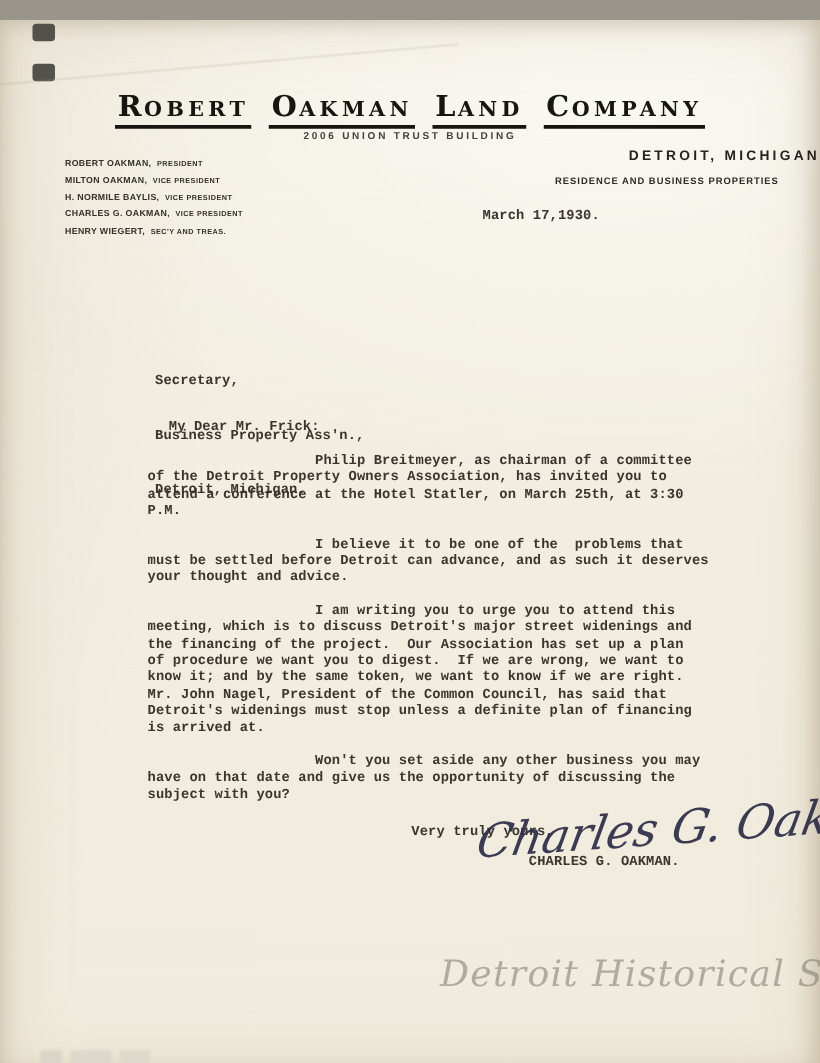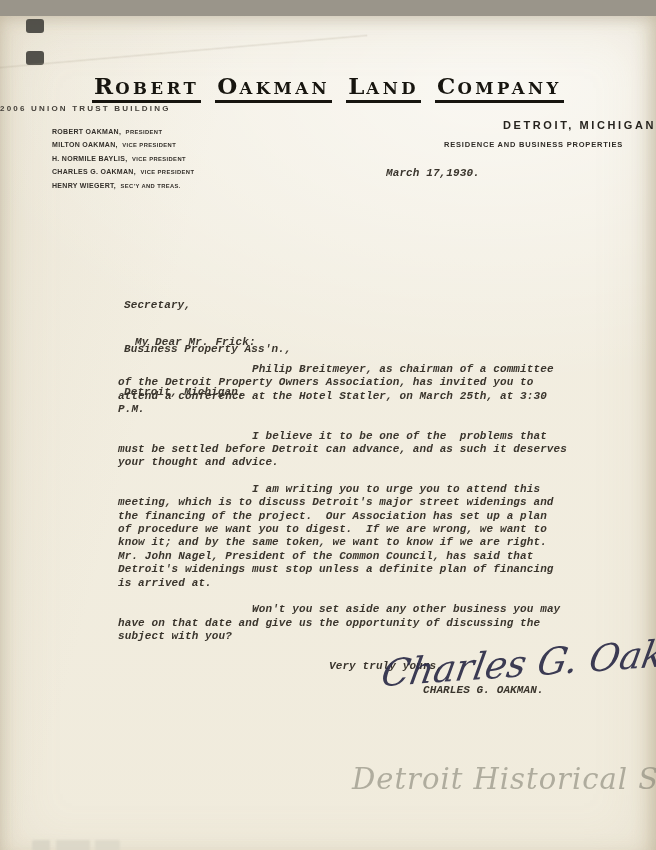--- a/index.html
+++ b/index.html
@@ -13,42 +13,42 @@
     box-shadow:
       inset 0 0 60px rgba(180,165,130,.22),
       inset -6px 0 18px rgba(175,160,125,.28),
       inset 0 -9px 22px rgba(175,160,125,.30),
       inset 0 4px 12px rgba(195,190,180,.35);
     margin-top: 16px;
   }
   .typed{
     font-family:"Liberation Mono",monospace;
     font-size:11px;line-height:13.4px;font-weight:bold;
-    color:#3a352d;letter-spacing:.1px;font-style:italic;
+    color:#3a352d;letter-spacing:.1px;
   }
   .abs{position:absolute;}
 
   
   .corner-mark{position:absolute;left:26px;width:18px;height:14px;background:#45443f;border-radius:3px;opacity:.92;}
   .corner-mark.m1{top:3px;}
   .corner-mark.m2{top:35px;}
 
   
   .crease{position:absolute;left:-12px;top:22px;width:380px;height:28px;
     background:linear-gradient(to bottom, transparent 44%, rgba(160,150,130,.32) 50%, transparent 56%);
     transform:rotate(-5deg);opacity:.6;pointer-events:none;}
 
   
   .company-name{position:absolute;left:0;right:0;top:56px;text-align:center;white-space:nowrap;}
   .company-word{display:inline-block;margin:0 7px;padding:0 2px 1px;
     border-bottom:3px solid #17150f;color:#17150f;
     font-family:"DejaVu Serif",serif;font-weight:bold;}
   .company-word .init{font-size:23px;letter-spacing:2px;}
   .company-word .rest{font-size:16.5px;letter-spacing:3.5px;}
-  .lh-address{position:absolute;left:0;right:0;top:88px;
+  .lh-address{position:absolute;left:0;right:0;top:88px;text-align:center;
     font-size:8px;font-weight:bold;letter-spacing:2.2px;color:#44403a;}
   .lh-city{position:absolute;left:0;right:0;top:103px;text-align:right;
     font-size:11px;font-weight:bold;letter-spacing:2.6px;color:#26231e;}
   .officers{position:absolute;left:52px;top:108px;}
   .officer{line-height:9.4px;color:#332f2a;white-space:nowrap;}
   .officer .oname{font-size:7px;font-weight:bold;letter-spacing:.3px;}
   .officer .otitle{font-size:5.8px;font-weight:bold;letter-spacing:.4px;}
   .tagline{position:absolute;left:444px;top:124px;font-size:7.5px;font-weight:bold;
     letter-spacing:.8px;color:#2e2b26;white-space:nowrap;}
 

